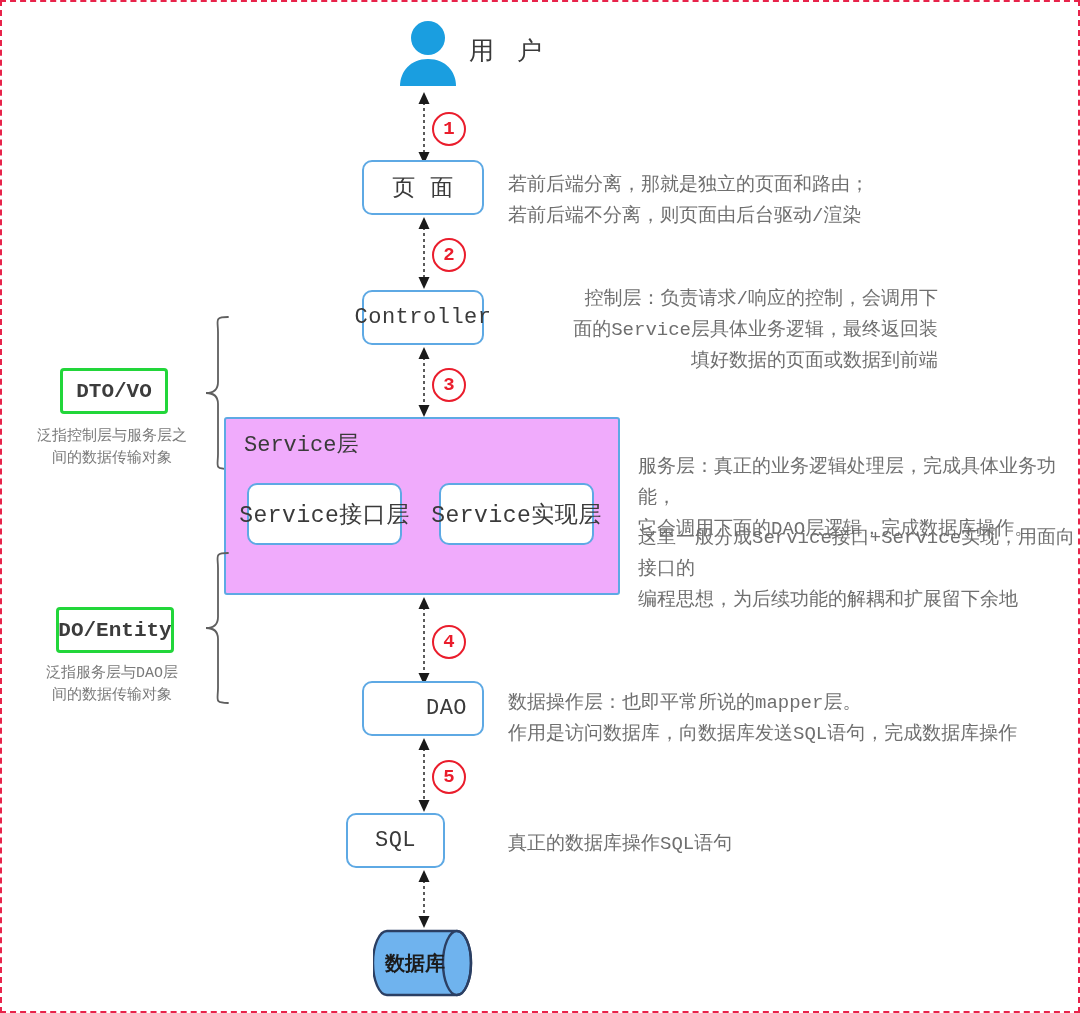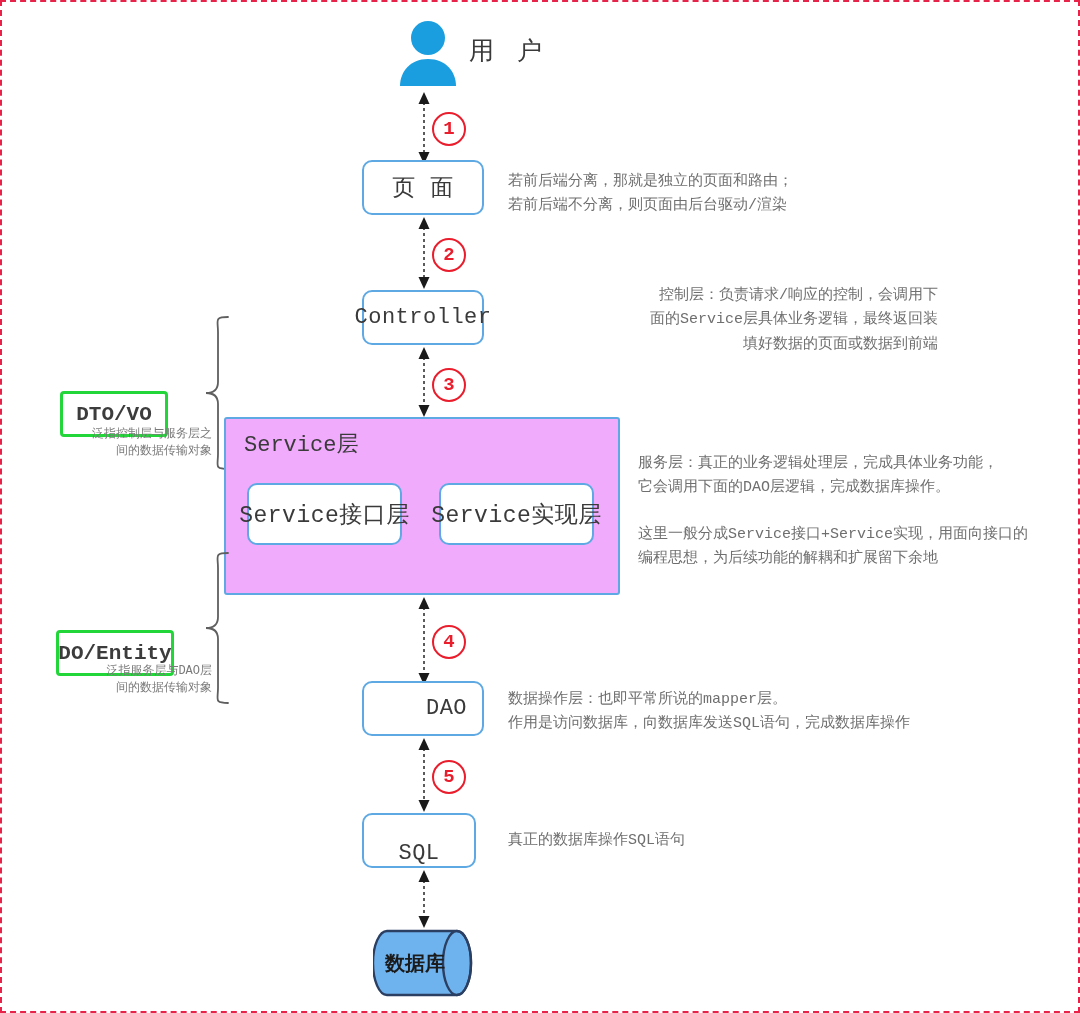--- a/index.html
+++ b/index.html
@@ -38,28 +38,27 @@
     position:absolute;
     box-sizing:border-box;
     background:#ffffff;
     border:3px solid #22d63a;
     border-radius:4px;
     display:flex;align-items:center;justify-content:center;
     color:#3c3c3c;
     font-size:21px;
     font-weight:bold;
     white-space:nowrap;
-    margin-top:23px;
   }
   .greencap{
     position:absolute;
     color:#7a7a7a;
-    font-size:12px;
+    font-size:15px;
     line-height:1.45;
-    text-align:right;
+    text-align:center;
     white-space:pre-line;
   }
 
   
   #service-layer{
     position:absolute;
     box-sizing:border-box;
     background:#f0abfc;
     border:2px solid #5ea9e4;
     border-radius:3px;
@@ -68,21 +67,21 @@
     position:absolute;
     left:18px;top:10px;
     font-size:22px;color:#3a3a3a;
     white-space:nowrap;
   }
 
   
   .desc{
     position:absolute;
     color:#6f6f6f;
-    font-size:15px;
+    font-size:19px;
     line-height:1.62;
     white-space:pre-line;
   }
 
   
   .arrow{position:absolute;}
 
   
   .step{
     position:absolute;
@@ -208,21 +207,21 @@
   <div class="desc" style="left:506px;top:686px;width:520px;">数据操作层：也即平常所说的mapper层。
 作用是访问数据库，向数据库发送SQL语句，完成数据库操作</div>
 
   <svg class="arrow" style="left:410px;top:736px;width:24px;height:74px;">
     <line x1="12" y1="10" x2="12" y2="64" stroke="#333" stroke-width="1.6" stroke-dasharray="3,3"></line>
     <polygon points="12,0 6.5,12 17.5,12" fill="#1a1a1a"></polygon>
     <polygon points="12,74 6.5,62 17.5,62" fill="#1a1a1a"></polygon>
   </svg>
   <div class="step" style="left:430px;top:758px;">5</div>
 
-  <div class="node" style="left:360px;top:811px;width:114px;height:55px;align-items:flex-end;">
+  <div class="node" style="left:344px;top:811px;width:99px;height:55px;">
     <span>SQL</span>
   </div>
   <div class="desc" style="left:506px;top:827px;width:400px;">真正的数据库操作SQL语句</div>
 
   <svg class="arrow" style="left:410px;top:868px;width:24px;height:58px;">
     <line x1="12" y1="10" x2="12" y2="48" stroke="#333" stroke-width="1.6" stroke-dasharray="3,3"></line>
     <polygon points="12,0 6.5,12 17.5,12" fill="#1a1a1a"></polygon>
     <polygon points="12,58 6.5,46 17.5,46" fill="#1a1a1a"></polygon>
   </svg>
 

